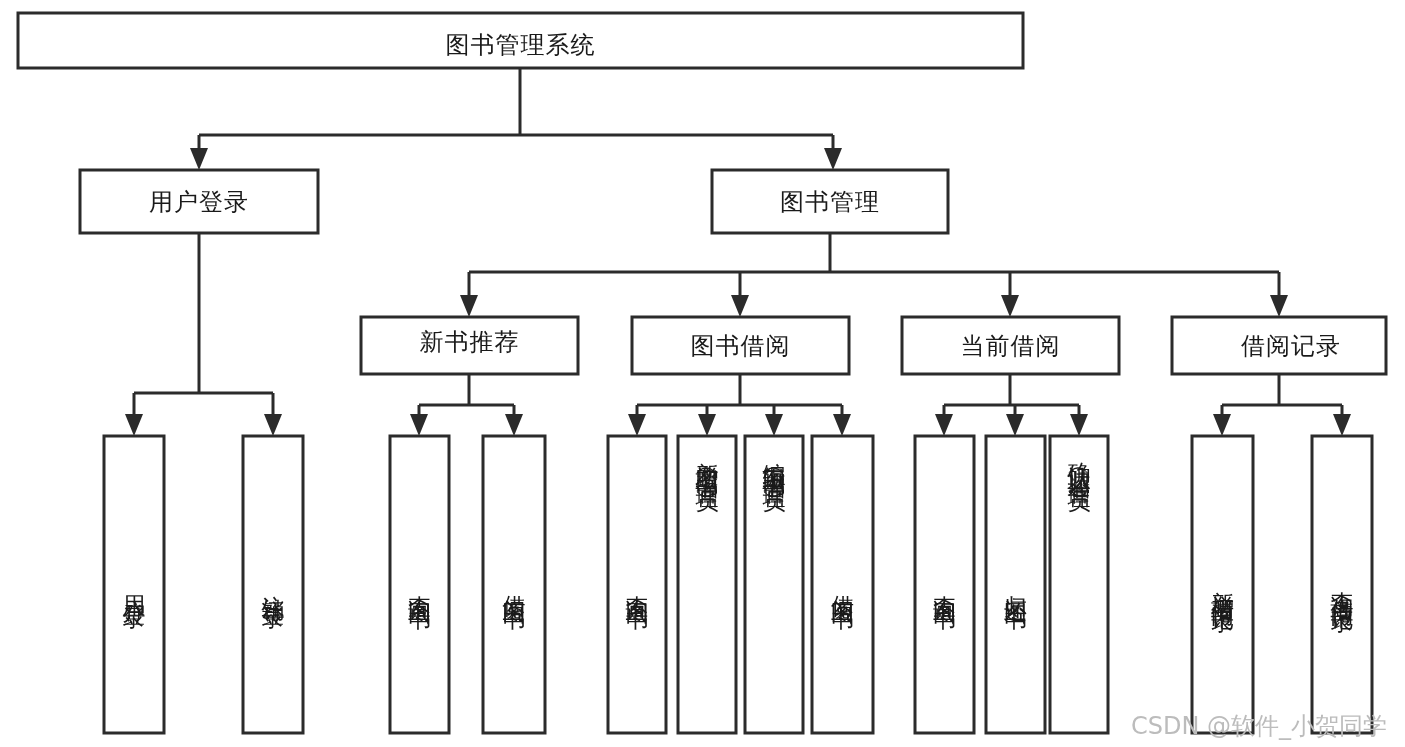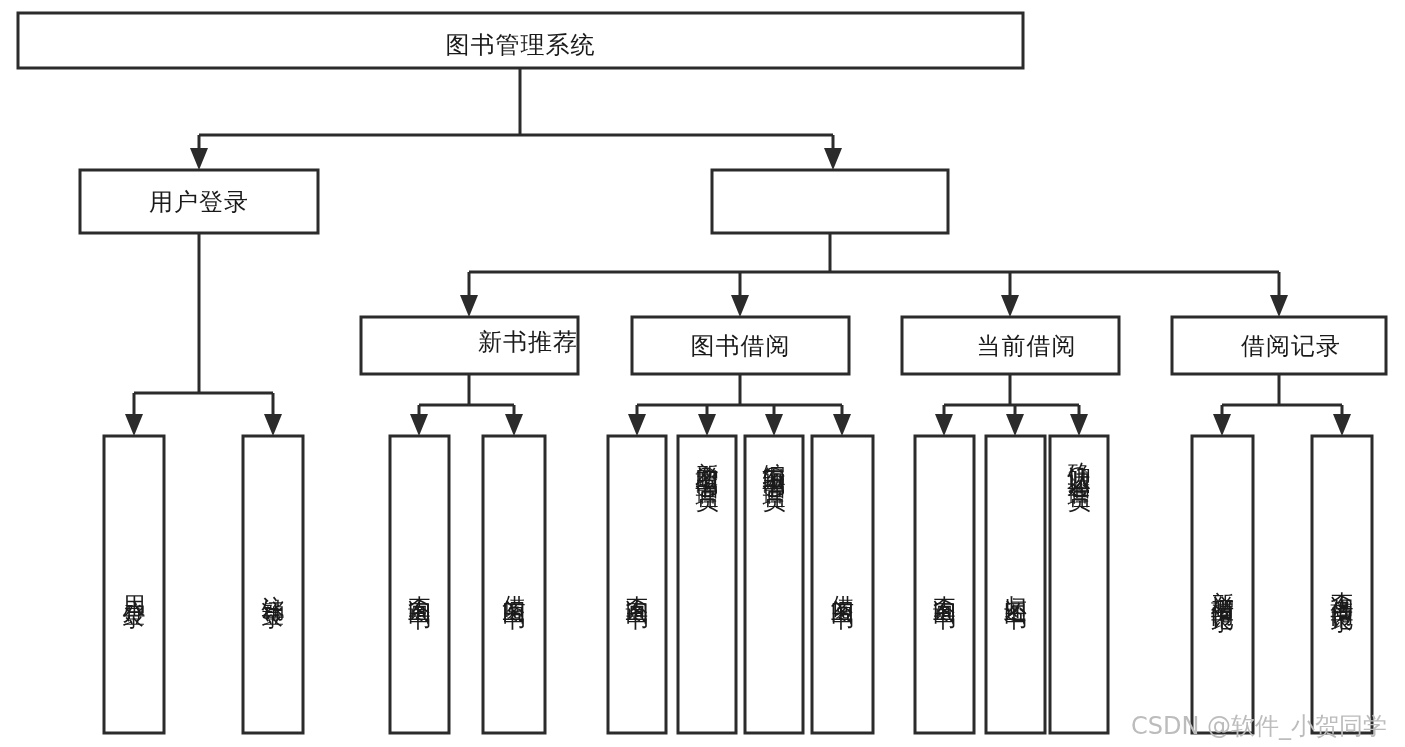--- a/index.html
+++ b/index.html
@@ -191,30 +191,33 @@
   </svg>
 
   <div class="hlabel-wrap" style="left:18px; top:13px; width:1005px; height:63px;">
     <span class="hlabel-text">图书管理系统</span>
   </div>
 
   <div class="hlabel-wrap" style="left:80px; top:170px; width:238px; height:63px;">
     <span class="hlabel-text">用户登录</span>
   </div>
 
-
-  <div class="hlabel-wrap" style="left:361px; top:317px; width:217px; height:50px;justify-content:flex-end;">
+  <div class="hlabel-wrap" style="left:712px; top:170px; width:236px; height:63px;">
+    <span class="hlabel-text">图书管理</span>
+  </div>
+
+  <div class="hlabel-wrap" style="left:361px; top:317px; width:217px; height:50px;">
     <span class="hlabel-text">新书推荐</span>
   </div>
 
   <div class="hlabel-wrap" style="left:632px; top:317px; width:217px; height:57px;">
     <span class="hlabel-text">图书借阅</span>
   </div>
 
-  <div class="hlabel-wrap" style="left:902px; top:317px; width:217px; height:57px;margin-left:16px;">
+  <div class="hlabel-wrap" style="left:902px; top:317px; width:217px; height:57px;">
     <span class="hlabel-text">当前借阅</span>
   </div>
 
   <div class="hlabel-wrap" style="left:1172px; top:317px; width:214px; height:57px;padding-left:12px;">
     <span class="hlabel-text">借阅记录</span>
   </div>
 
   <div class="vlabel-wrap" style="left:104px; top:436px; width:60px; height:297px;">
     <span class="vlabel-text">用户登录</span>
   </div>

